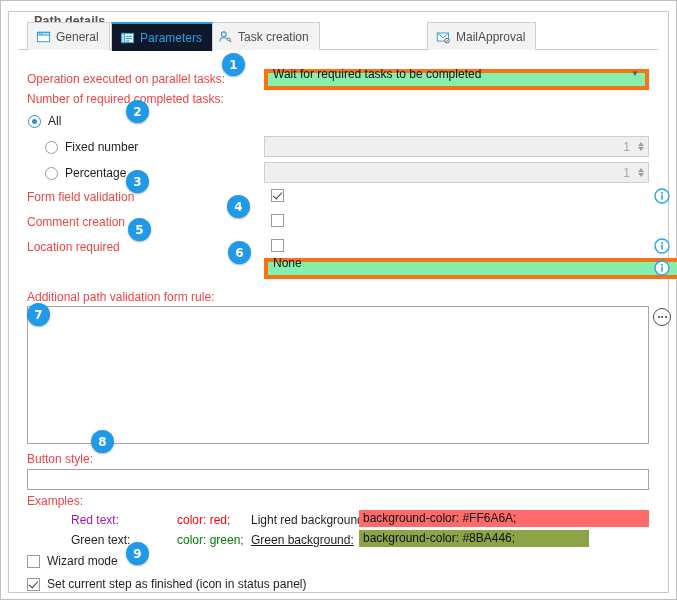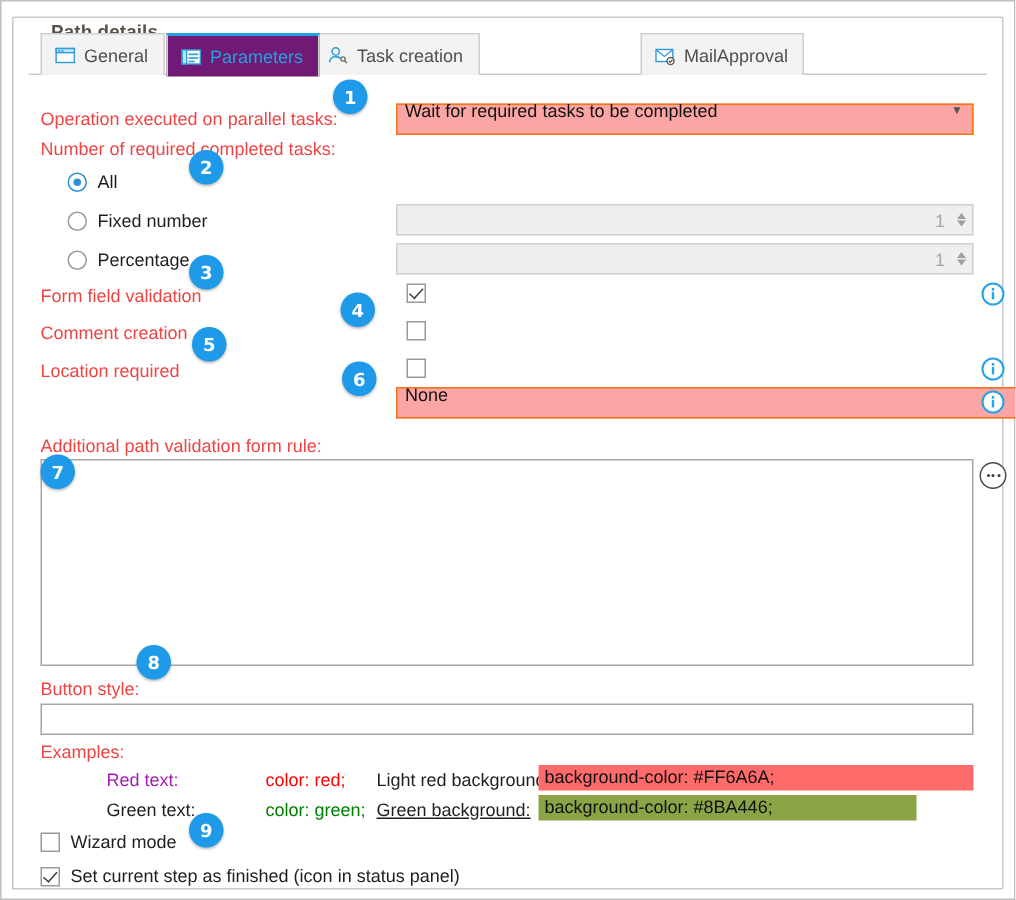--- a/index.html
+++ b/index.html
@@ -60,21 +60,21 @@
     padding: 0 10px 0 8px;
     background: #f3f3f3;
     border: 1px solid #cfcfcf;
     border-bottom: none;
     font-size: 12px;
     color: #4f4f4f;
     white-space: nowrap;
     cursor: default;
   }
   .tab.active {
-    background: #701a75;
+    background: #0f172a;
     border-top: 2px solid #23a0e0;
     color: #23a0e0;
     height: 29px;
     z-index: 3;
   }
   .tab .tab-ico { width: 15px; height: 14px; flex: 0 0 15px; display:block; }
   
   .content {
     position: absolute;
     left: 10px; top: 38px; right: 10px; bottom: 8px;
@@ -82,22 +82,22 @@
   .lbl {
     position: absolute;
     font-size: 12px;
     color: #ef4444;
     white-space: nowrap;
   }
   
   .combo {
     position: absolute;
     height: 21px;
-    background: #fca5a5;
-    border: 1px solid #f97316;
+    background: #86efac;
+    border: 4px solid #f97316;
     display: flex;
     align-items: center;
     padding: 0 2px 12px 5px;
     font-size: 12px;
     color: #111;
   }
   .combo .cval { flex: 1 1 auto; white-space: nowrap; overflow: hidden; }
   .combo .carrow {
     flex: 0 0 16px;
     text-align: center;
@@ -320,21 +320,21 @@
 
       <div class="lbl" style="left:8px; top:22px;">Operation executed on parallel tasks:</div>
 
       <div class="combo" style="left:245px; top:19px; width:385px;">
         <span class="cval">Wait for required tasks to be completed</span>
         <span class="carrow">▼</span>
       </div>
 
       <div class="lbl" style="left:8px; top:42px;">Number of required completed tasks:</div>
 
-      <div class="radio on" style="left:26px; top:64px;justify-content:center;">
+      <div class="radio on" style="left:9px; top:64px;justify-content:center;">
         <span class="rbox"></span>
         <span>All</span>
       </div>
 
       <div class="radio" style="left:26px; top:90px;">
         <span class="rbox"></span>
         <span>Fixed number</span>
       </div>
 
       <div class="radio" style="left:26px; top:116px;">
@@ -401,21 +401,21 @@
       <div class="lbl" style="left:8px; top:444px;">Examples:</div>
 
       <div class="ex-cell" style="left:52px; top:462px; color:#a21caf;">Red text:</div>
       <div class="ex-cell" style="left:158px; top:462px; color:#FF0000;">color: red;</div>
       <div class="ex-cell" style="left:232px; top:462px; color:#1f1f1f;">Light red background:</div>
       <div class="ex-swatch" style="left:340px; top:460px; width:290px; background:#FF6A6A;">background-color: #FF6A6A;</div>
 
       <div class="ex-cell" style="left:52px; top:482px; color:#1f1f1f;">Green text:</div>
       <div class="ex-cell" style="left:158px; top:482px; color:#008000;">color: green;</div>
       <div class="ex-cell" style="left:232px; top:482px; color:#1f1f1f;text-decoration:underline;">Green background:</div>
-      <div class="ex-swatch" style="left:340px; top:480px; width:252px; background:#8BA446;">background-color: #8BA446;</div>
+      <div class="ex-swatch" style="left:340px; top:480px; width:230px; background:#8BA446;">background-color: #8BA446;</div>
 
       <div class="cbx-row" style="left:8px; top:504px;">
         <span class="cbx"></span>
         <span>Wizard mode</span>
       </div>
 
       <div class="cbx-row" style="left:8px; top:527px;">
         <span class="cbx checked"></span>
         <span>Set current step as finished (icon in status panel)</span>
       </div>

